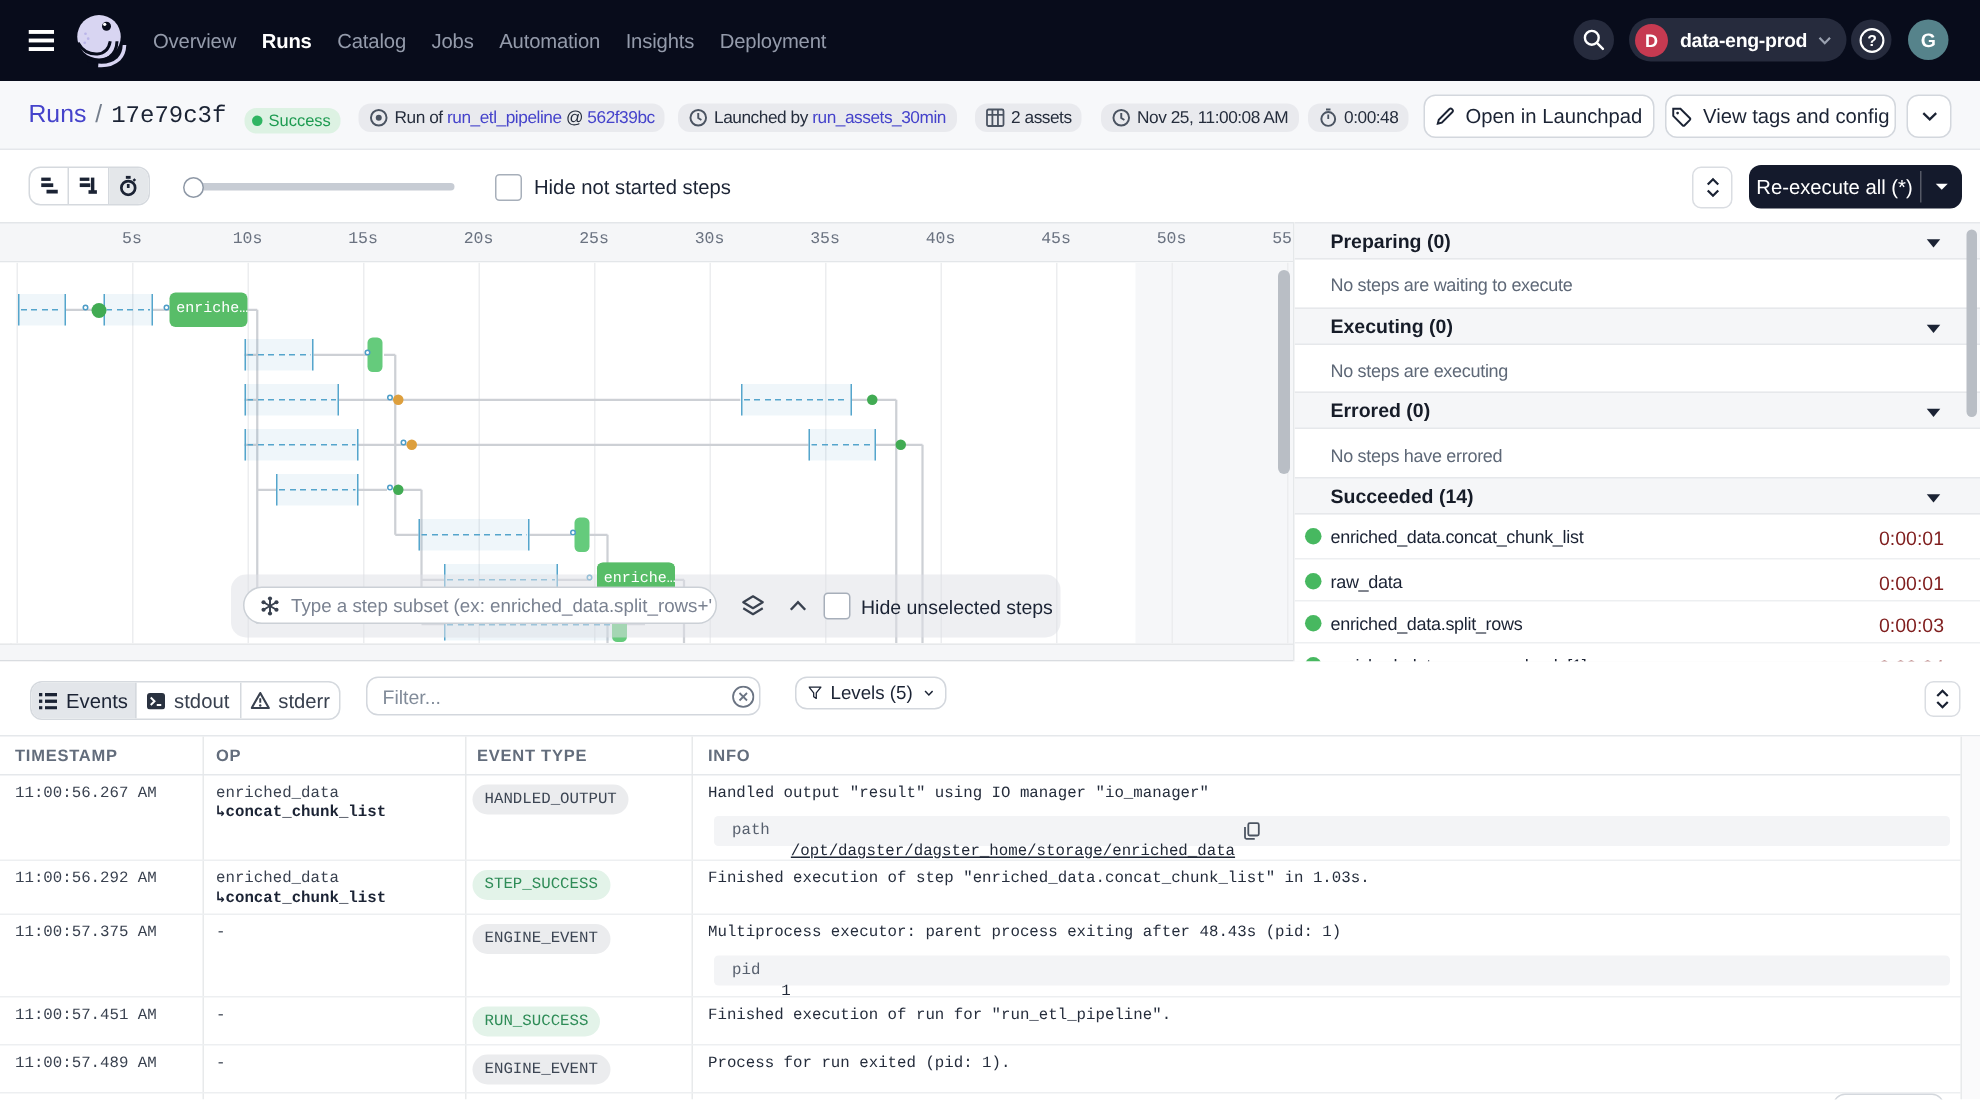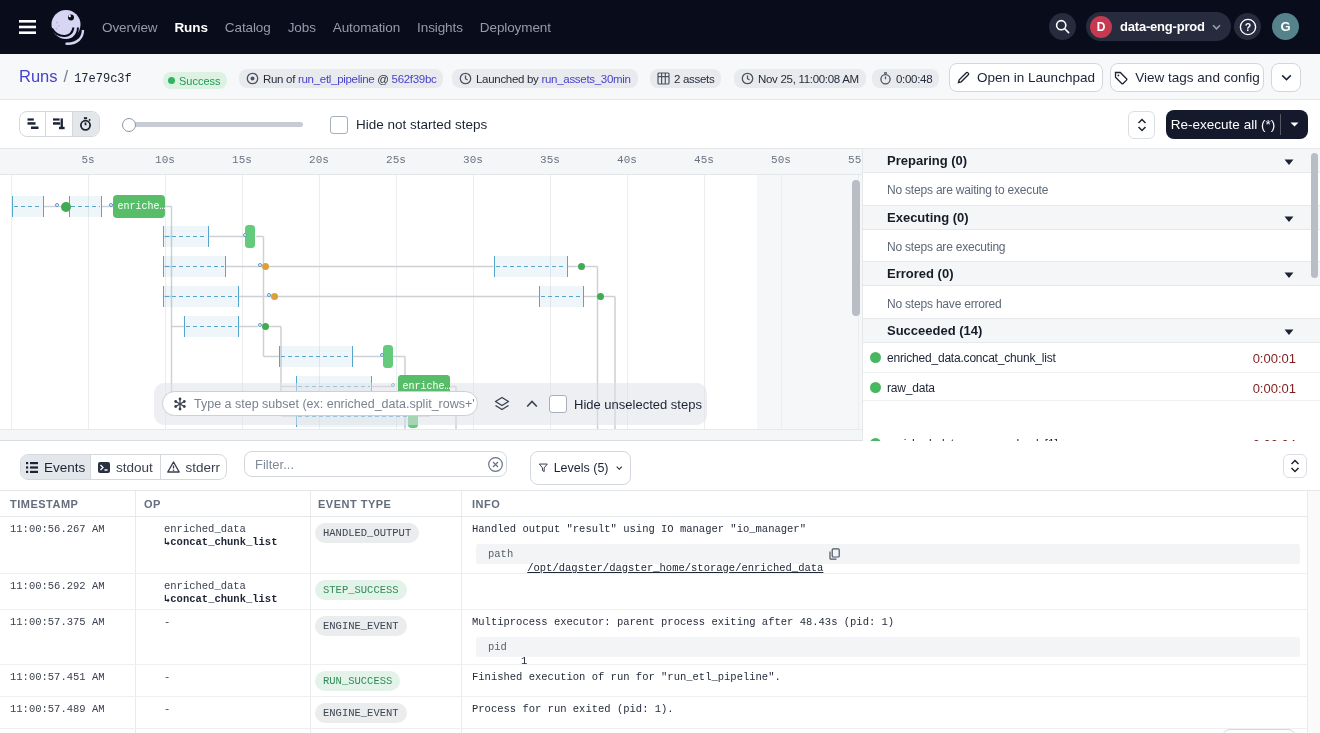--- a/index.html
+++ b/index.html
@@ -81,29 +81,29 @@
 
 
 #logpanel { position:absolute; left:0; top:441px; width:1320px; height:292px; background:#fff; }
 #logtoolbar { position:absolute; left:0; top:0; width:1320px; height:50px; border-bottom:1px solid #e5e8eb; }
 #tabs { position:absolute; left:20px; top:13px; width:207px; height:26px; border:1px solid #d5d9de; border-radius:8px; display:flex; overflow:hidden; background:#fff; }
 #tabs .tab { display:flex; align-items:center; justify-content:center; font-size:13.5px; color:#39414f; border-right:1px solid #d5d9de; }
 #tabs .tab:last-child { border-right:none; }
 #tabs .tab.on { background:#e3e6ea; color:#1b2334; }
 #tabs .tab svg { margin-right:6px; }
 #filter { position:absolute; left:244px; top:10px; width:263px; height:26px; border:1px solid #d3d7dd; border-radius:8px; display:flex; align-items:center; padding:0 10px; color:#818b99; font-size:13px; }
-#levels { position:absolute; left:530px; top:10px; width:101px; height:34px; border:1px solid #d3d7dd; border-radius:8px; display:flex; align-items:center; padding:0 8px; font-size:12.5px; color:#1b2334; white-space:nowrap; }
+#levels { position:absolute; left:530px; top:10px; width:101px; height:22px; border:1px solid #d3d7dd; border-radius:8px; display:flex; align-items:center; padding:0 8px; font-size:12.5px; color:#1b2334; white-space:nowrap; }
 #sortbtn2 { position:absolute; left:1283px; top:13px; width:24px; height:24px; border:1px solid #dadde2; border-radius:6px; background:#fff; display:flex; align-items:center; justify-content:center; }
 #logtable { position:absolute; left:0; top:50px; width:1320px; height:242px; font-family:"Liberation Mono", monospace; font-size:10.5px; }
 .coldiv { position:absolute; top:0; width:1px; height:242px; background:#e8eaeb; }
 #lt-head { position:absolute; left:0; top:0; width:1320px; height:26px; border-bottom:1px solid #e5e8eb; }
 #lt-head span { position:absolute; top:7px; font-family:"Liberation Sans", sans-serif; font-size:11px; letter-spacing:0.5px; color:#636d7c;font-weight:bold; }
 .lrow { position:absolute; left:0; width:1320px; border-bottom:1px solid #edeff1; }
 .lrow .ts { position:absolute; left:10px; top:6px; color:#39414f; }
-.lrow .op { position:absolute; left:144px; top:6px; color:#39414f;margin-left:20px; }
+.lrow .op { position:absolute; left:144px; top:6px; color:#39414f; }
 .lrow .op b { display:block; color:#1b2334; }
 .epill { position:absolute; left:315px; top:6px; height:20px; border-radius:10px; background:#ebecee; color:#3c4553; display:flex; align-items:center; padding:0 8px; }
 .epill.green { background:#e3f3e9; color:#2e8c57; }
 .lrow .info { position:absolute; left:472px; top:6px; color:#252d3c; }
 .tagbox { position:absolute; left:476px; width:824px; height:20px; background:#f3f4f6; border-radius:3px; display:flex; align-items:center; }
 .tagbox .k { color:#57606e; margin:0 14px 0 12px; }
 .tagbox .v { color:#202837;margin-top:28px; }
 .tagbox .v.u { text-decoration:underline; }
 #loggutter { position:absolute; left:1307px; top:0; width:13px; height:242px; background:#fafafb; border-left:1px solid #e8eaeb; }
 #cornerbtn { position:absolute; left:1222px; top:238px; width:74px; height:20px; border:1px solid #d4d8dd; border-radius:8px; background:#fff; }
@@ -152,21 +152,21 @@
   </div>
   <div class="navcircle" style="left:1234px"></div>
   <svg class="abs" style="left:1239px;top:18px" width="18" height="18" viewBox="0 0 18 18">
         <circle cx="9" cy="9" r="7.6" fill="none" stroke="#fff" stroke-width="1.4"></circle>
         <text x="9" y="12.6" font-size="10.5" font-weight="bold" fill="#fff" text-anchor="middle" font-family="Liberation Sans, sans-serif">?</text>
       </svg>
   <div id="gavatar">G</div>
 </div>
 
 <div id="runheader"></div>
-<div id="rh-title"><span class="lnk">Runs</span><span class="slash">/</span><span class="mono" style="font-size:12px">17e79c3f</span></div>
+<div id="rh-title"><span class="lnk">Runs</span><span class="slash">/</span><span class="mono" style="font-size:16px">17e79c3f</span></div>
 <div id="pill-success"><span class="dot"></span>Success</div>
 <div class="pill" style="left:239px">
   <svg width="13" height="13" viewBox="0 0 13 13">
         <circle cx="6.5" cy="6.5" r="5.2" fill="none" stroke="#4b5462" stroke-width="1.3"></circle>
         <circle cx="6.5" cy="6.5" r="2" fill="#4b5462"></circle>
       </svg>
   Run of&nbsp;<span class="lk">run_etl_pipeline</span>&nbsp;@&nbsp;<span class="lk">562f39bc</span>
 </div>
 <div class="pill" style="left:452px">
   <svg width="13" height="13" viewBox="0 0 13 13">
@@ -425,20 +425,25 @@
   <div class="srow" style="top:195px;height:29.5px">
           <div class="gd"></div>
           <span class="nm">enriched_data.concat_chunk_list</span>
           <span class="dur">0:00:01</span>
         </div>
   <div class="srow" style="top:224.5px;height:28px">
           <div class="gd"></div>
           <span class="nm">raw_data</span>
           <span class="dur">0:00:01</span>
         </div>
+  <div class="srow" style="top:252.5px;height:28px">
+          <div class="gd"></div>
+          <span class="nm">enriched_data.split_rows</span>
+          <span class="dur">0:00:03</span>
+        </div>
   <div class="srow" style="top:280.5px;height:28px">
           <div class="gd"></div>
           <span class="nm">enriched_data.process_chunk [1]</span>
           <span class="dur">0:00:04</span>
         </div>
   <div id="rp-sb"></div>
   </div>
 </div>
 
 <div id="logpanel">
@@ -519,20 +524,21 @@
               <svg width="11" height="12" viewBox="0 0 11 12" style="margin-left:6px">
                 <rect x="3.2" y="0.8" width="7" height="8.2" rx="1" fill="none" stroke="#4b5462" stroke-width="1.2"></rect>
                 <path d="M1 3.4 v6.8 a1 1 0 0 0 1 1 h5.5" fill="none" stroke="#4b5462" stroke-width="1.2"></path>
               </svg>
             </div>
     </div>
     <div class="lrow" style="top:82.5px;height:36px">
       <span class="ts">11:00:56.292 AM</span>
             <span class="op">enriched_data<b>↳concat_chunk_list</b></span>
       <div class="epill green">STEP_SUCCESS</div>
+      <span class="info">Finished execution of step "enriched_data.concat_chunk_list" in 1.03s.</span>
 
     </div>
     <div class="lrow" style="top:118.5px;height:55.5px">
       <span class="ts">11:00:57.375 AM</span>
             <span class="op">-</span>
       <div class="epill ">ENGINE_EVENT</div>
       <span class="info">Multiprocess executor: parent process exiting after 48.43s (pid: 1)</span>
       <div class="tagbox" style="top:27px">
               <span class="k">pid</span>
               <span class="v">1</span>

